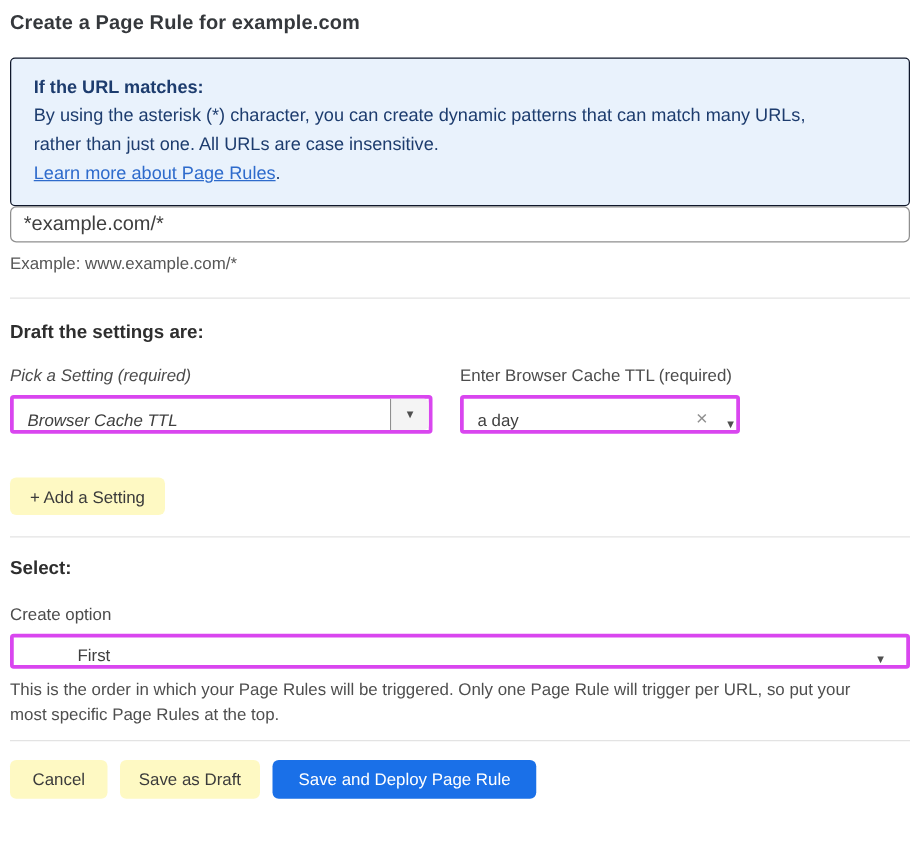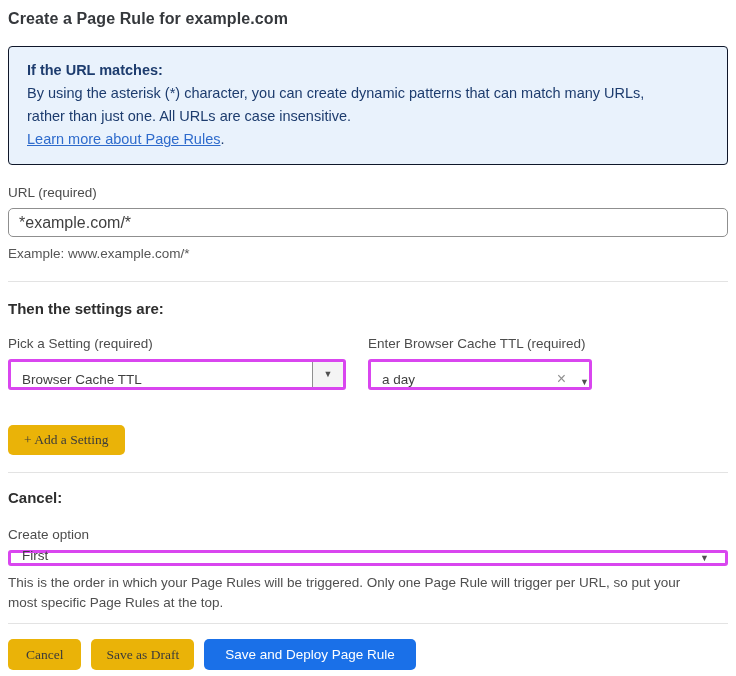--- a/index.html
+++ b/index.html
@@ -80,21 +80,21 @@
     font-weight: 700;
     color: #2e2e2e;
     line-height: 18px;
   }
 
   .settings-row {
     display: flex;
     gap: 22px;
     margin-top: 18px;
   }
-  .settings-col-setting { width: 338px; }
+  .settings-col-setting { width: 338px; font-style: italic; }
   .settings-col-ttl { width: 224px; }
   .settings-row .field-label { margin-bottom: 7px; }
 
   .select-box {
     height: 31px;
     border: 3px solid #d946ef;
     border-radius: 3px;
     background: #ffffff;
     display: flex;
     align-items: flex-end;
@@ -124,34 +124,34 @@
     line-height: 1;
   }
   .clear-x {
     font-size: 16px;
     color: #909090;
     line-height: 1;
     margin-right: 14px;
     cursor: pointer;
   }
   .select-ttl { }
-  .select-order { margin-top: 7px; padding-right: 16px; height: 16px; }
+  .select-order { margin-top: 7px; padding-right: 16px; height: 28px; padding-left: 40px; }
 
   .btn {
     display: inline-flex;
     align-items: center;
     justify-content: center;
     height: 31px;
     border: none;
     border-radius: 5px;
     font-family: "Liberation Sans", sans-serif;
     font-size: 13.5px;
     cursor: pointer;
   }
-  .btn-gray { background: #eab308; color: #3b3b3b; font-family: Liberation Serif, serif; }
+  .btn-gray { background: #fef9c3; color: #3b3b3b; }
   .btn-blue { background: #1a70e8; color: #ffffff; }
 
   .add-setting-btn {
     margin-top: 35px;
     height: 30px;
     padding: 0 16px;
   }
 
   .label-order { margin-top: 20px; margin-bottom: 0; }
 
@@ -173,27 +173,26 @@
 
   <div class="callout">
     <div class="callout-heading">If the URL matches:</div>
     <div class="callout-body">By using the asterisk (*) character, you can create dynamic patterns that can match many URLs,
 rather than just one. All URLs are case insensitive.</div>
     <div>
       <a class="callout-link">Learn more about Page Rules</a><span class="callout-link-suffix">.</span>
     </div>
   </div>
 
-  <div class="field-label label-url">URL (required)</div>
   <input class="text-input" type="text" value="*example.com/*" style="">
   <div class="helper-text">Example: www.example.com/*</div>
 
   <hr class="divider">
 
-  <h2 class="section-heading">Then the settings are:</h2>
+  <h2 class="section-heading">Draft the settings are:</h2>
 
   <div class="settings-row">
     <div class="settings-col-setting">
       <div class="field-label">Pick a Setting (required)</div>
       <div class="select-box">
         <span class="select-value">Browser Cache TTL</span>
         <span class="select-arrow-section">
           <span class="caret">▼</span>
         </span>
       </div>
@@ -205,21 +204,21 @@
         <span class="clear-x">×</span>
         <span class="caret">▼</span>
       </div>
     </div>
   </div>
 
   <button class="btn btn-gray add-setting-btn">+ Add a Setting</button>
 
   <hr class="divider">
 
-  <h2 class="section-heading" style="margin-top:16px;">Cancel:</h2>
+  <h2 class="section-heading" style="margin-top:16px;">Select:</h2>
 
   <div class="field-label label-order">Create option</div>
   <div class="select-box select-order">
     <span class="select-value">First</span>
     <span class="caret">▼</span>
   </div>
   <div class="helper-text helper-multiline">This is the order in which your Page Rules will be triggered. Only one Page Rule will trigger per URL, so put your
 most specific Page Rules at the top.</div>
 
   <hr class="divider" style="margin-top:10px;">

